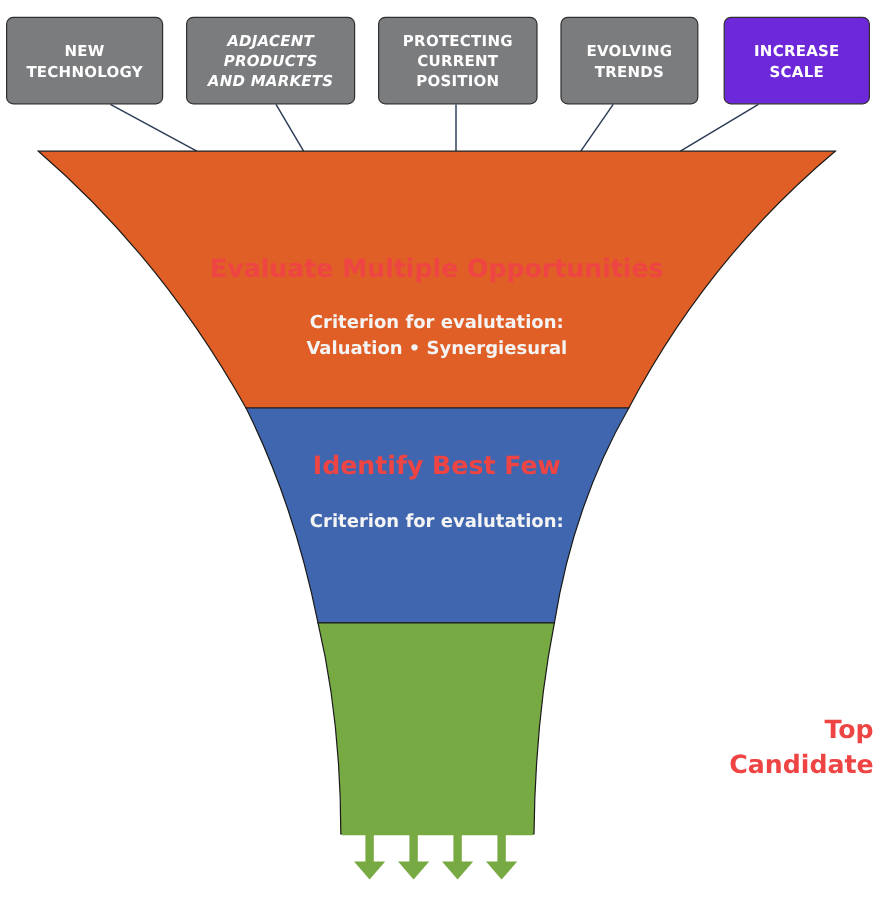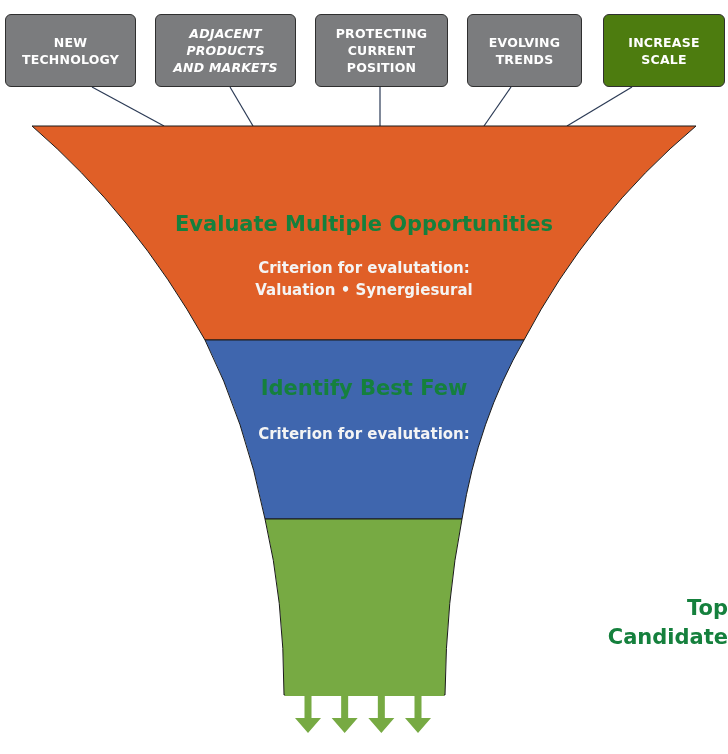--- a/index.html
+++ b/index.html
@@ -7,21 +7,21 @@
            font-family: "DejaVu Sans", "Liberation Sans", sans-serif; }
     #stage { position: absolute; left: 0; top: 0; width: 668px; height: 754px; }
     .box {
       position: absolute; top: 14px; height: 73px;
       background: #7b7c7e; border: 1.5px solid #2f2f2f; border-radius: 6px;
       box-sizing: border-box;
       display: flex; align-items: center; justify-content: center; text-align: center;
       color: #ffffff; font-weight: bold; font-size: 12.5px; line-height: 17px;
       letter-spacing: 0.2px; white-space: pre-line;
     }
-    .label { position: absolute; left: 0; width: 728px; text-align: center; color: #15803d; }
+    .label { position: absolute; left: 0; width: 728px; text-align: center; color: #ef4444; }
     .title { font-weight: bold; }
     .sub { font-weight: bold; white-space: pre-line; color: #f4f4f4; }
   </style>
 </head>
 <body>
 
 <div id="stage">
   <svg id="funnel-svg" width="728" height="754" viewBox="0 0 728 754" style="position:absolute;left:0;top:0">
 
     <line x1="92" y1="87" x2="164" y2="126" stroke="#2b3a55" stroke-width="1.2"></line>
@@ -49,21 +49,21 @@
   <div class="box" style="left: 5px; width: 131px; background: rgb(123, 124, 126);">NEW
 TECHNOLOGY</div>
   <div class="box" style="left: 155px; width: 141px; background: rgb(123, 124, 126); font-style: italic;">ADJACENT
 PRODUCTS
 AND MARKETS</div>
   <div class="box" style="left: 467px; width: 115px; background: rgb(123, 124, 126);">EVOLVING
 TRENDS</div>
   <div class="box" style="left: 315px; width: 133px; background: rgb(123, 124, 126);">PROTECTING
 CURRENT
 POSITION</div>
-  <div class="box" style="left: 603px; width: 122px; background: #4d7c0f;">INCREASE
+  <div class="box" style="left: 603px; width: 122px; background: #6d28d9;">INCREASE
 SCALE</div>
 
   <div class="label title" style="top:212px;font-size:21px;">Evaluate Multiple Opportunities</div>
   <div class="label sub" style="top:259px;font-size:15px;">Criterion for evalutation:</div>
   <div class="label sub" style="top:281px;font-size:15px;">Valuation • Synergiesural</div>
 
   <div class="label title" style="top:376px;font-size:21px;">Identify Best Few</div>
   <div class="label sub" style="top:425px;font-size:15px;">Criterion for evalutation:</div>
 
   <div class="label title" style="top:594px;font-size:21px;line-height:29px;white-space:pre-line;text-align:right;">Top

